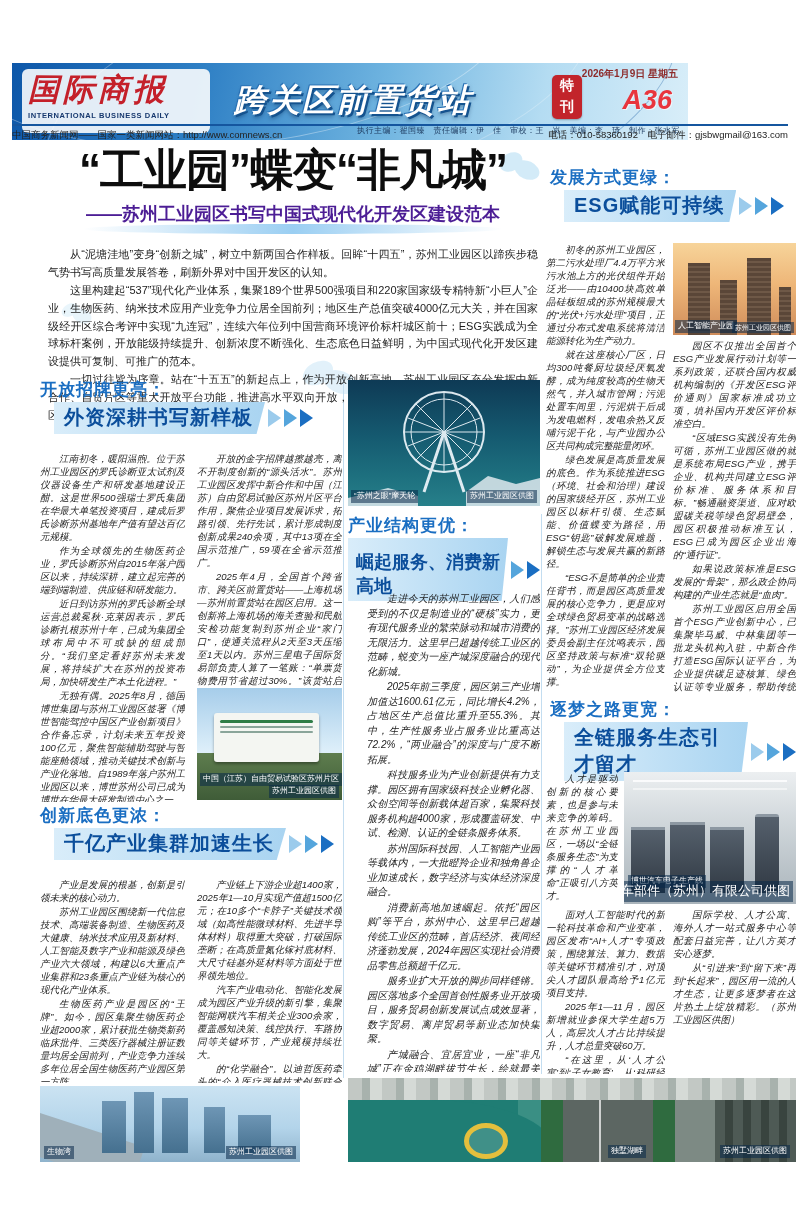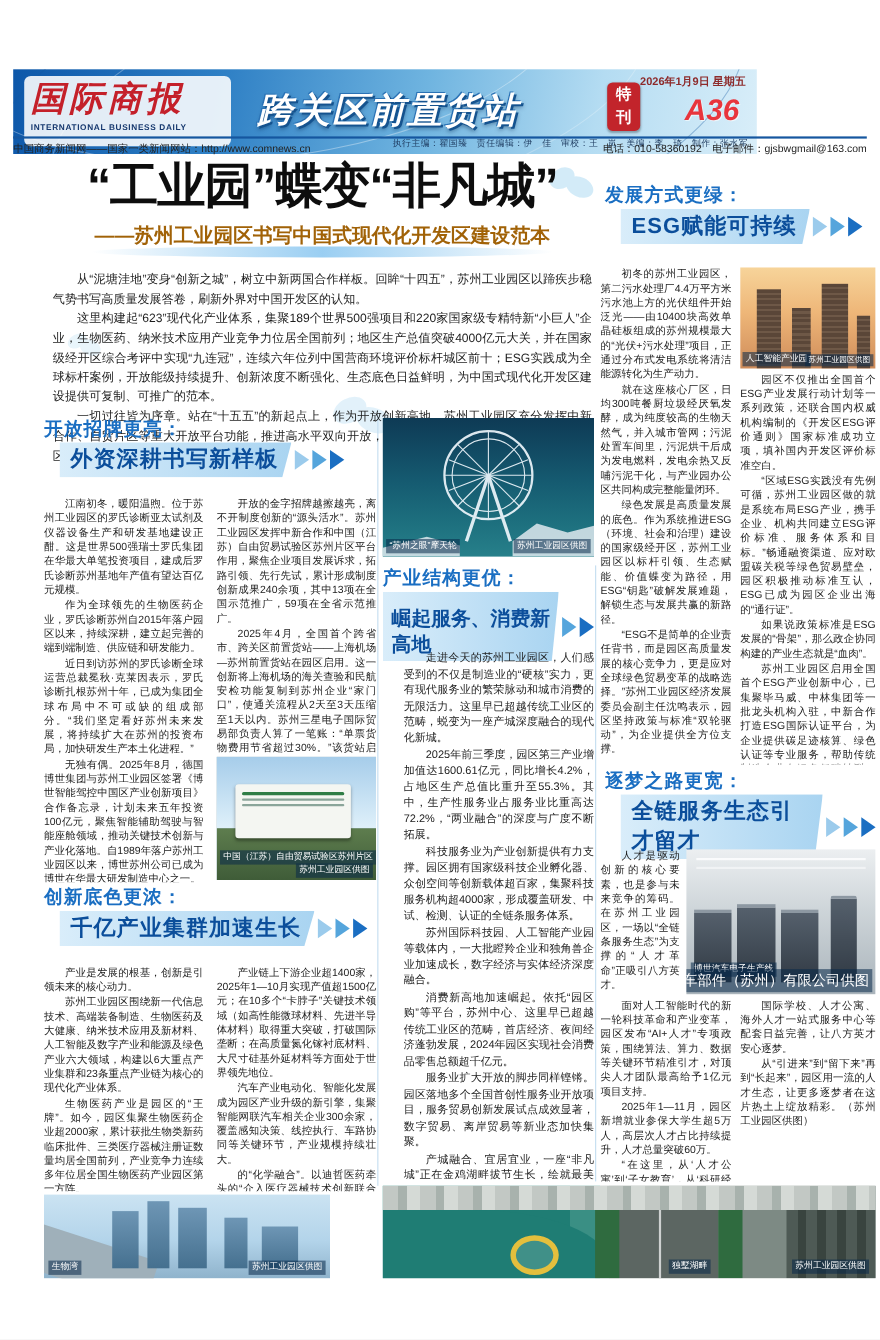--- a/index.html
+++ b/index.html
@@ -28,21 +28,21 @@
           text-shadow:1px 1px 0 rgba(255,255,255,.6);}
   .staff{position:absolute;right:8px;bottom:4px;font-size:8px;color:#1d3a5f;letter-spacing:.5px;}
   .subhdr{position:absolute;left:12px;top:124px;width:776px;border-top:2px solid #15569f;padding-top:3px;
           display:flex;justify-content:space-between;font-size:9.5px;color:#222;}
   
   .butterfly{position:absolute;opacity:.45;}
   .vrule{position:absolute;width:1px;background:#c3ddf0;}
   
   .lead{position:absolute;left:48px;top:146px;width:490px;}
   .lead h1{margin:0;font-size:44px;font-weight:900;color:#0d0d0d;letter-spacing:-1px;line-height:1.1;text-align:center;}
-  .lead .sub{position:relative;margin:8px auto 0;width:420px;text-align:center;font-size:18px;font-weight:800;color:#a16207;
+  .lead .sub{position:relative;margin:8px auto 0;width:420px;text-align:center;font-size:18px;font-weight:800;color:#4c1d95;
              padding-bottom:4px;}
   .lead .sub:after{content:"";position:absolute;left:0;right:0;bottom:-4px;height:10px;
              background:linear-gradient(90deg,rgba(140,200,240,0),rgba(120,190,238,.75),rgba(140,200,240,0));
              border-radius:50%;}
   .lead .intro{margin-top:16px;font-size:11px;line-height:1.62;text-align:justify;}
   .lead .intro p{margin:0;text-indent:2em;}
   
   .shead{position:absolute;}
   .shead .t1{font-size:17px;font-weight:800;color:#1a6ec2;letter-spacing:1px;}
   .t2row{display:flex;align-items:center;margin-top:1px;margin-left:14px;}
@@ -50,21 +50,21 @@
       background:linear-gradient(90deg,#d9edfa,#a9d4f1);padding:2px 12px 3px 10px;
       clip-path:polygon(0 0,100% 0,96% 100%,0 100%);}
   .shead.small .t2{font-size:18px;padding:12px 8px 3px 8px;letter-spacing:0;}
   .chev{width:0;height:0;border:9px solid transparent;border-right:none;margin-left:3px;}
   .c1{border-left:13px solid #9bcbec;}
   .c2{border-left:13px solid #55a5dc;}
   .c3{border-left:13px solid #1a6ec2;}
   
   .cols{position:absolute;display:flex;overflow:hidden;}
   .col{text-align:justify;font-size:9.5px;line-height:1.37;overflow:hidden;}
-  .col p{margin:0 0 1px;text-indent:2em;}
+  .col p{margin:0 0 1px;text-indent:2em;font-style:italic;}
   .gut{width:12px;flex:none;}
   .mid .col{font-size:10px;line-height:1.45;margin-left:19px;}
   
   .photo{position:absolute;overflow:hidden;background:#9db8c8;}
   .photo.inline{position:relative;flex:none;}
   .cap{position:absolute;font-size:8px;color:#fff;background:rgba(8,40,72,.55);padding:0 3px;line-height:1.6;
        white-space:nowrap;}
   
   .ph-ferris{background:linear-gradient(180deg,#0e3a55 0%,#155a70 45%,#1d6f7e 75%,#27808a 100%);}
   
@@ -143,21 +143,21 @@
   </svg>
 
   <div class="vrule" style="left:343px;top:378px;height:700px"></div>
   <div class="vrule" style="left:541px;top:514px;height:560px"></div>
 
   <div class="lead">
     <h1>“工业园”蝶变“非凡城”</h1>
     <div class="sub">——苏州工业园区书写中国式现代化开发区建设范本</div>
     <div class="intro">
       <p>从“泥塘洼地”变身“创新之城”，树立中新两国合作样板。回眸“十四五”，苏州工业园区以蹄疾步稳气势书写高质量发展答卷，刷新外界对中国开发区的认知。</p>
-      <p>这里构建起“623”现代化产业体系，集聚189个世界500强项目和220家国家级专精特新“小巨人”企业，生物医药、纳米技术应用产业竞争力位居全国前列；地区生产总值突破4000亿元大关，并在国家级经开区综合考评中实现“九连冠”，连续六年位列中国营商环境评价标杆城区前十；ESG实践成为全球标杆案例，开放能级持续提升、创新浓度不断强化、生态底色日益鲜明，为中国式现代化开发区建设提供可复制、可推广的范本。</p>
+      <p>这里构建起“537”现代化产业体系，集聚189个世界500强项目和220家国家级专精特新“小巨人”企业，生物医药、纳米技术应用产业竞争力位居全国前列；地区生产总值突破4000亿元大关，并在国家级经开区综合考评中实现“九连冠”，连续六年位列中国营商环境评价标杆城区前十；ESG实践成为全球标杆案例，开放能级持续提升、创新浓度不断强化、生态底色日益鲜明，为中国式现代化开发区建设提供可复制、可推广的范本。</p>
       <p>一切过往皆为序章。站在“十五五”的新起点上，作为开放创新高地，苏州工业园区充分发挥中新合作、自贸片区等重大开放平台功能，推进高水平双向开放，加快建设开放创新的世界一流高科技园区。</p>
     </div>
   </div>
 
   <div class="shead" style="left:40px;top:378px;width:300px">
     <div class="t1">开放招牌更亮：</div>
     <div class="t2row">
       <span class="t2">外资深耕书写新样板</span>
       <span class="chev c1"></span>
       <span class="chev c2"></span>

